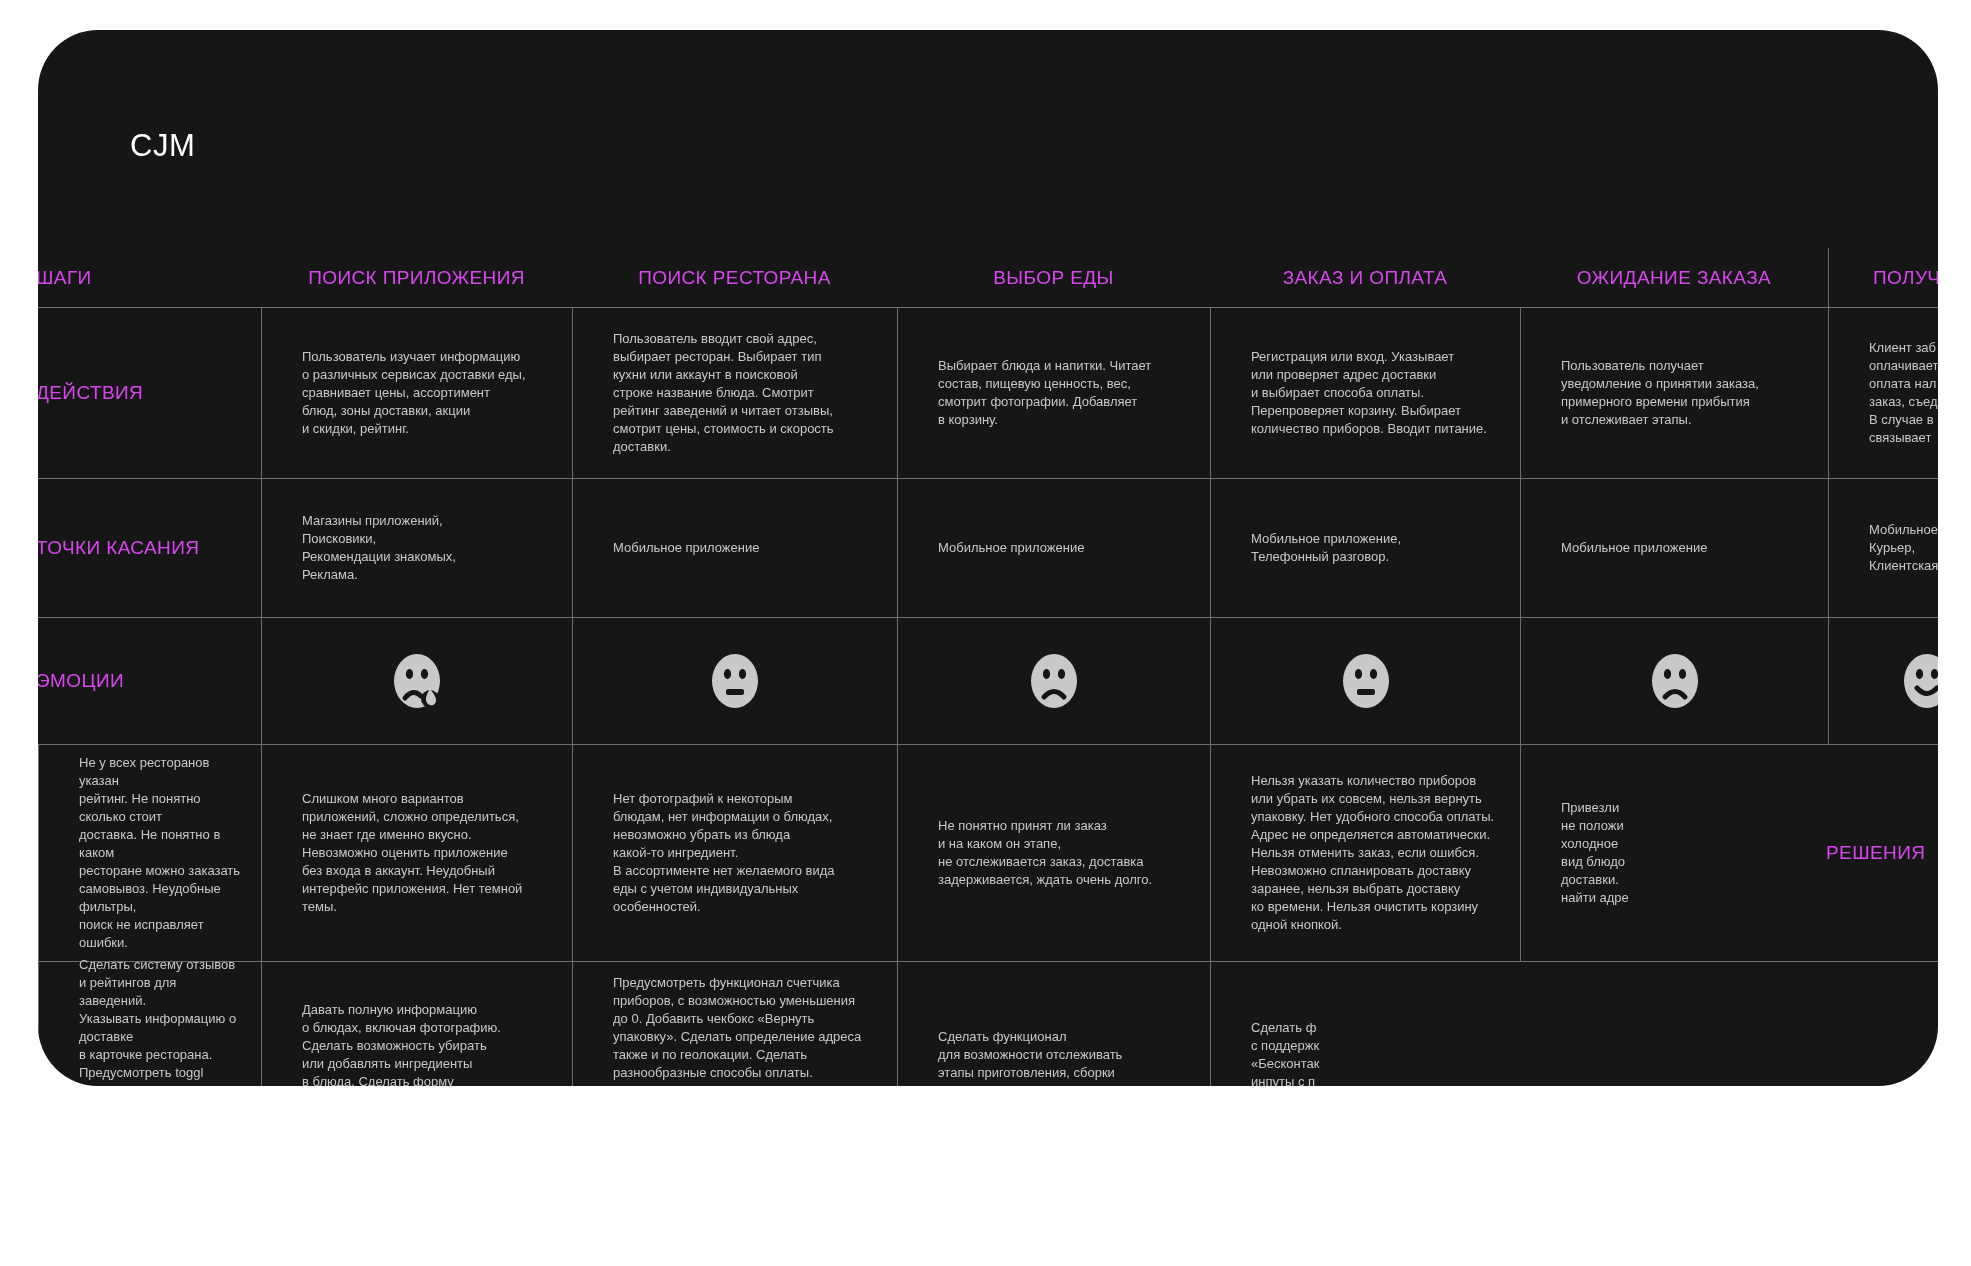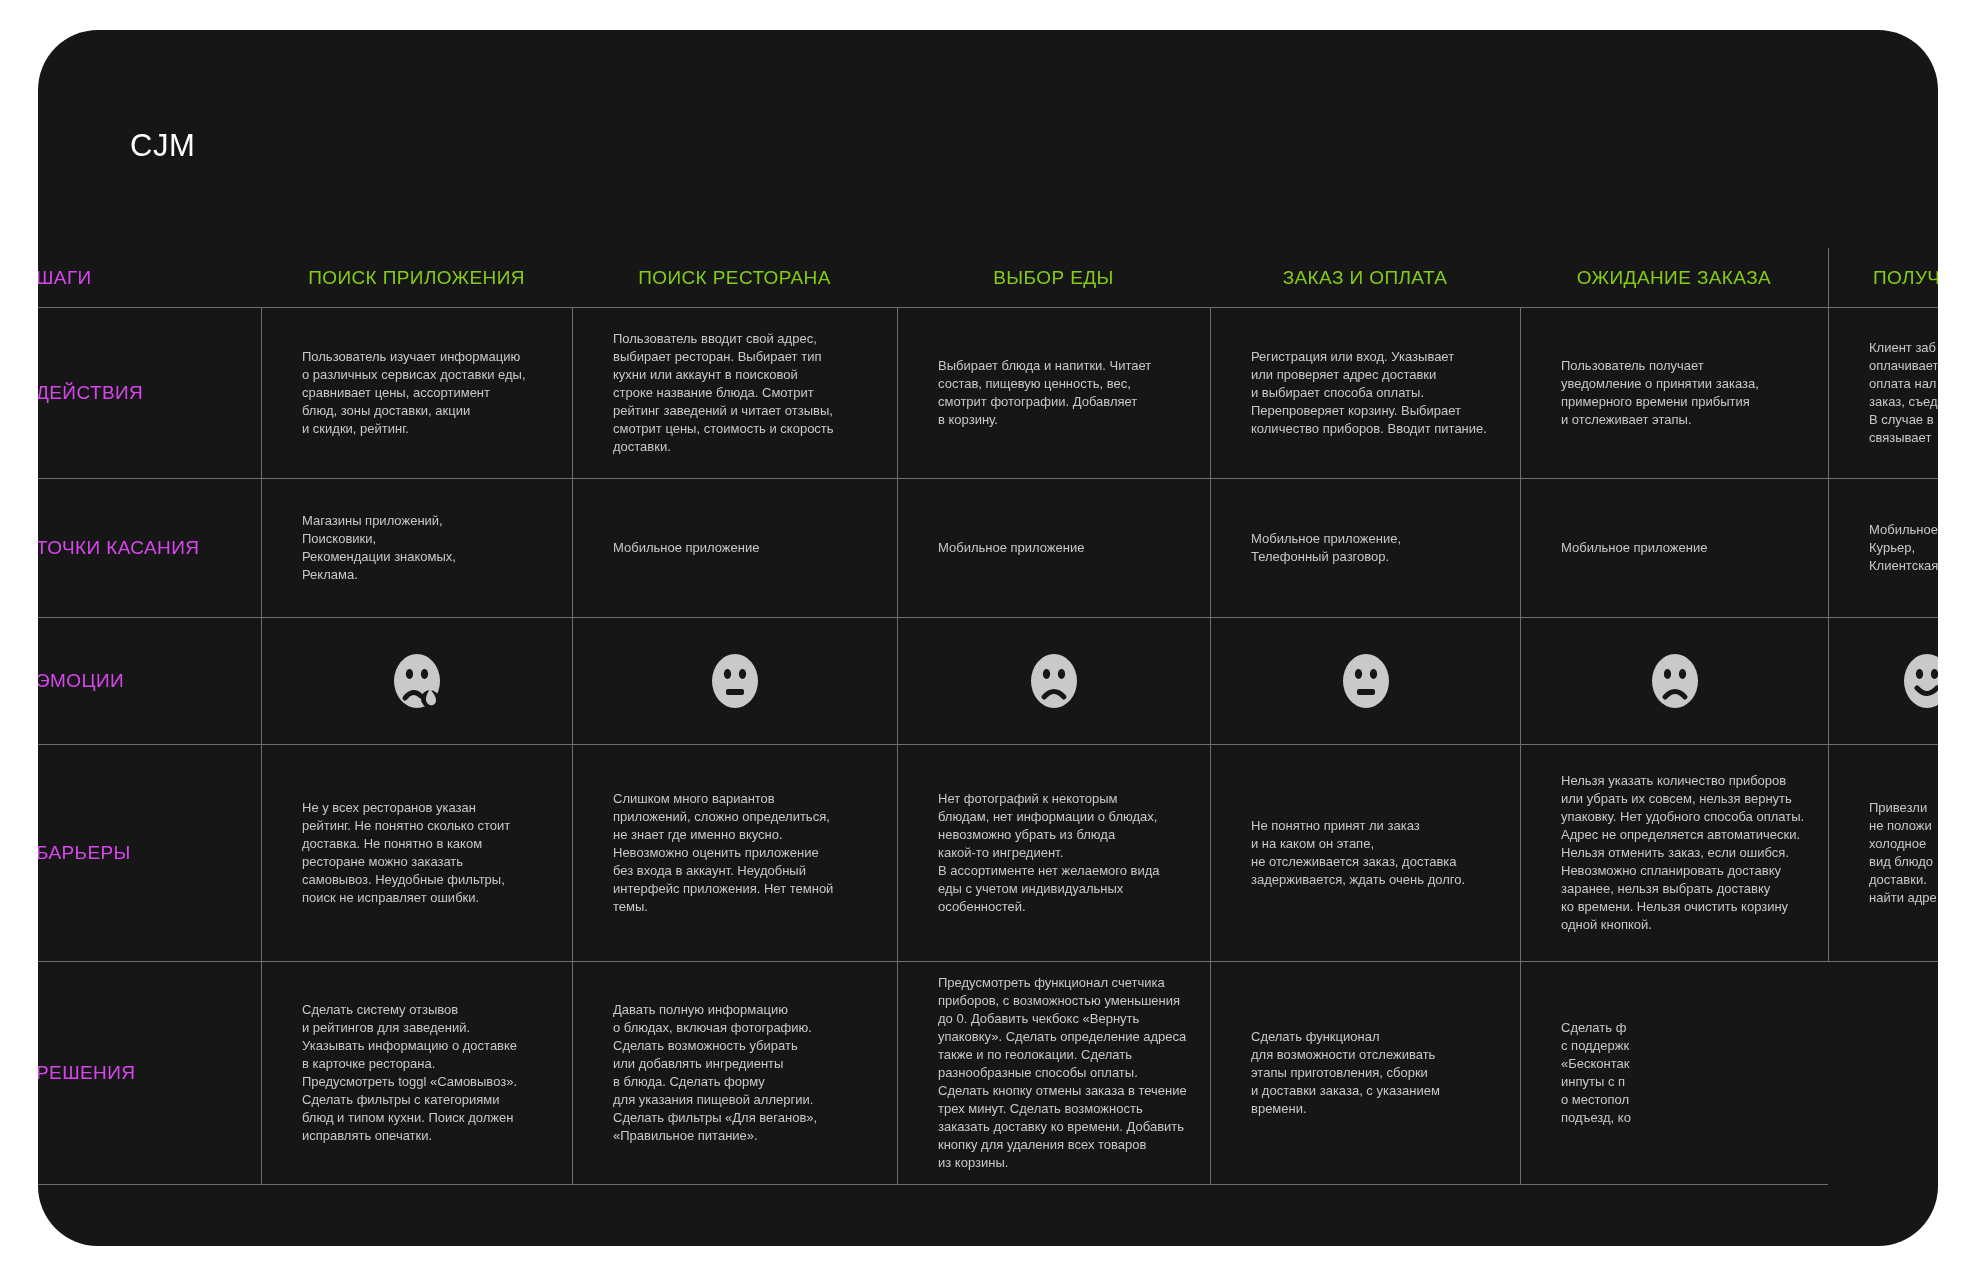--- a/index.html
+++ b/index.html
@@ -1,23 +1,23 @@
 <!DOCTYPE html>
 <html><head>
 <meta charset="utf-8">
 <style>
   html,body{margin:0;padding:0;background:#ffffff;}
   body{width:1971px;height:1266px;position:relative;font-family:"Liberation Sans",sans-serif;-webkit-font-smoothing:antialiased;}
-  .card{position:absolute;left:38px;top:30px;width:1900px;height:1216px;background:#161616;border-radius:60px;overflow:hidden;}
+  .card{position:absolute;left:38px;top:30px;width:1900px;height:1056px;background:#161616;border-radius:60px;overflow:hidden;}
   .cjm-title{position:absolute;left:92px;top:98px;color:#ffffff;font-size:31px;font-weight:500;letter-spacing:0.5px;}
   .grid{position:absolute;left:0;top:218px;display:grid;grid-template-columns:223px 311px 325px 313px 310px 308px 310px;grid-template-rows:60px 171px 139px 127px 217px 223px;width:2100px;}
   .cell{display:flex;align-items:center;box-sizing:border-box;}
   .bb{border-bottom:1px solid #6e6e6e;}
   .bl{border-left:1px solid #6e6e6e;}
-  .hd{justify-content:center;color:#84cc16;font-size:19px;letter-spacing:0.4px;font-weight:500;white-space:nowrap;}
+  .hd{justify-content:center;color:#d946ef;font-size:19px;letter-spacing:0.4px;font-weight:500;white-space:nowrap;}
   .hd-last{justify-content:flex-start;padding-left:44px;}
   .lbl{justify-content:flex-start;color:#d946ef;font-size:19px;letter-spacing:0.4px;font-weight:500;margin-left:-2px;white-space:nowrap;overflow:hidden;}
   .bd .txt{padding:0 18px 0 40px;color:#c8c8c8;font-size:13px;line-height:18px;white-space:pre-line;}
   .em{justify-content:center;}
   .em.em-last{justify-content:flex-start;padding-left:75px;}
   .face{width:46px;height:54px;display:block;}
 </style>
 </head>
 <body>
 
@@ -151,21 +151,20 @@
     </div>
     <div class="cell em em-last bb bl">
       <svg class="face" viewBox="0 0 46 54" aria-label="happy">
         <ellipse cx="23" cy="27" rx="23" ry="27" fill="#c9c9c9"></ellipse>
         <ellipse cx="15.5" cy="20" rx="3.6" ry="5" fill="#161616"></ellipse>
         <ellipse cx="30.5" cy="20" rx="3.6" ry="5" fill="#161616"></ellipse>
         <path d="M13 34 Q23 45 33 34" stroke="#161616" stroke-width="5" fill="none" stroke-linecap="round"></path>
       </svg>
     </div>
 
-    <div class="cell lbl bb">БАРЬЕРЫ</div>
     <div class="cell bd bb bl">
         <div class="txt">Не у всех ресторанов указан
 рейтинг. Не понятно сколько стоит
 доставка. Не понятно в каком
 ресторане можно заказать
 самовывоз. Неудобные фильтры,
 поиск не исправляет ошибки.</div>
       </div>
     <div class="cell bd bb bl">
         <div class="txt">Слишком много вариантов

